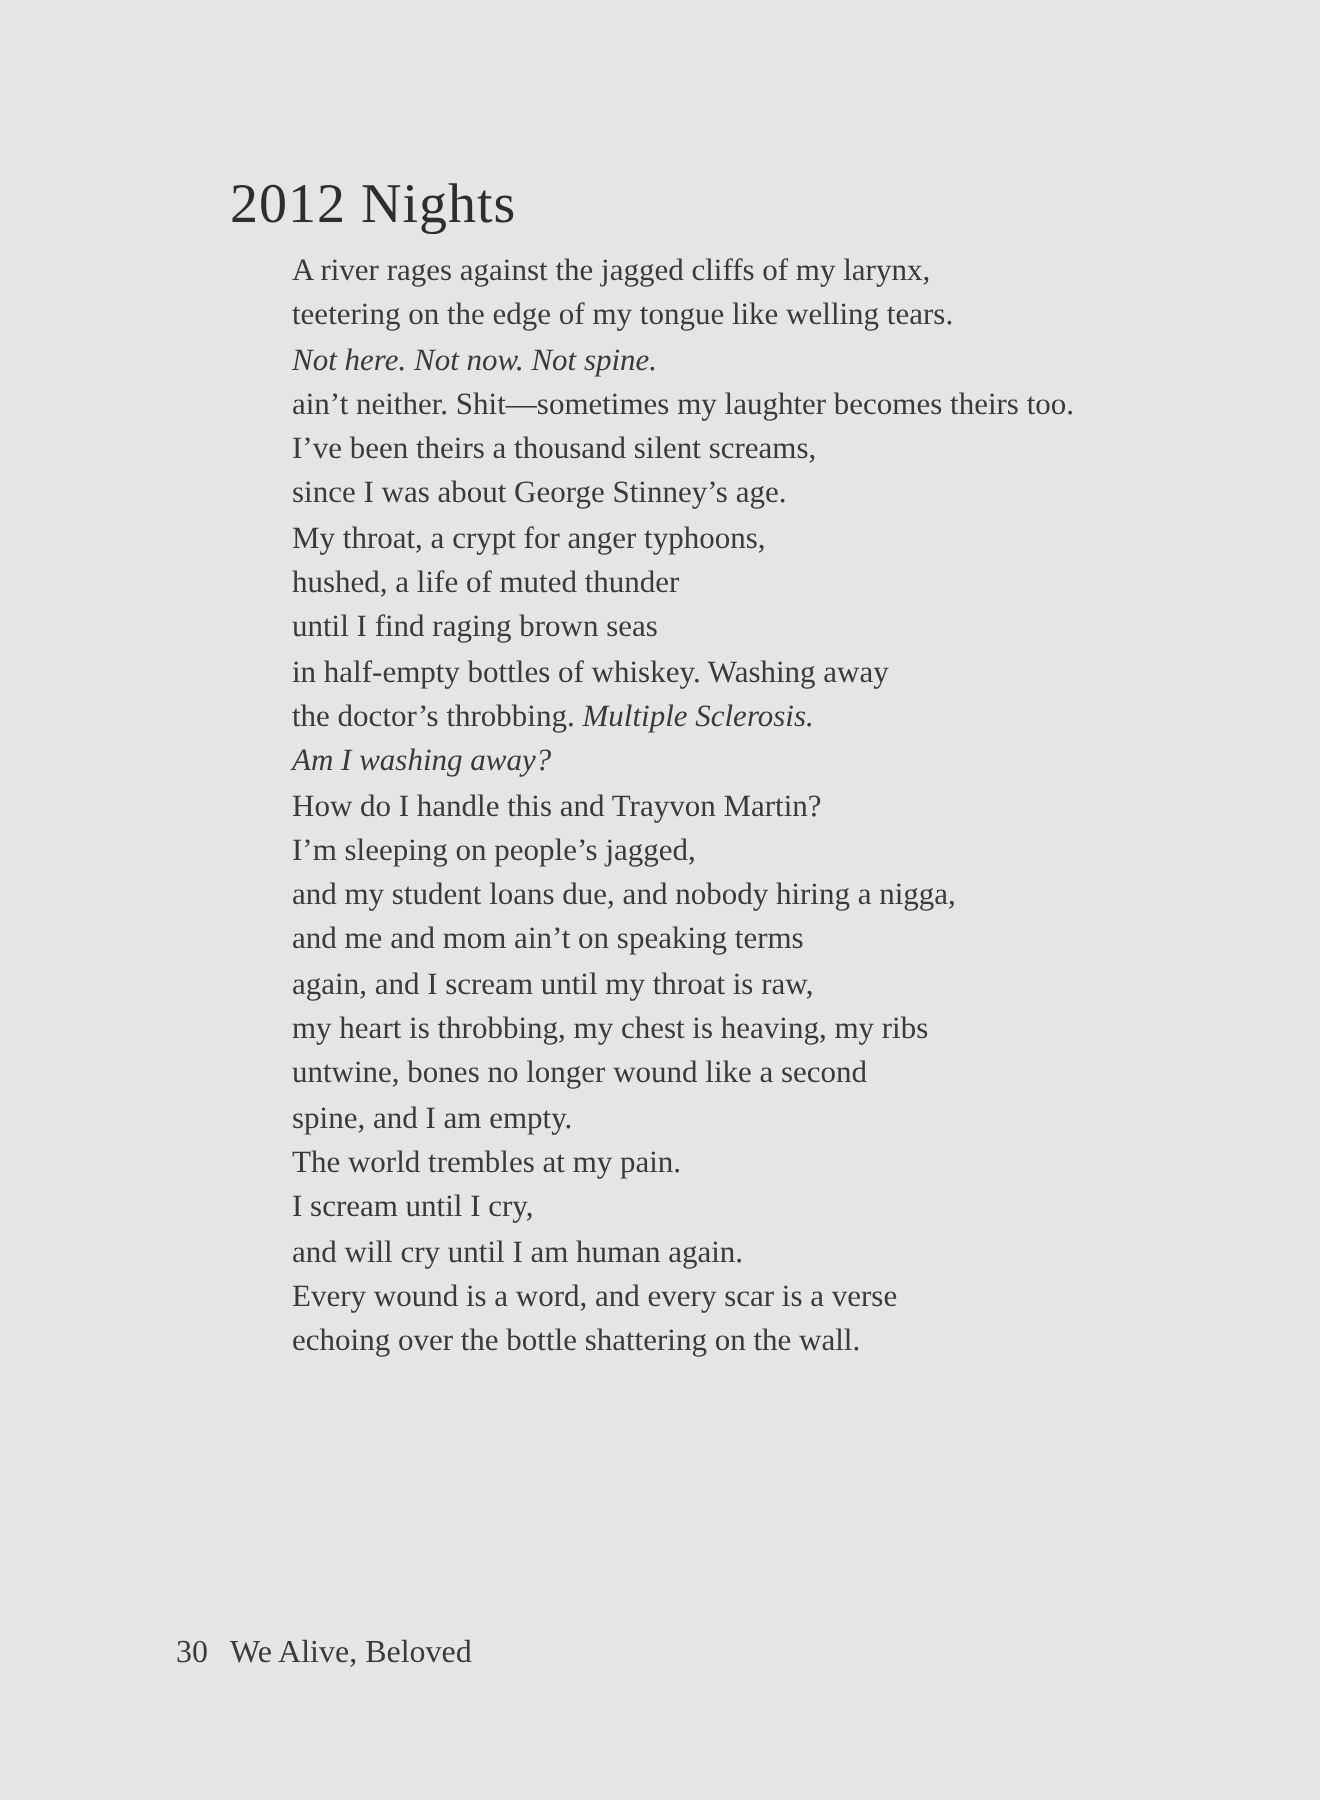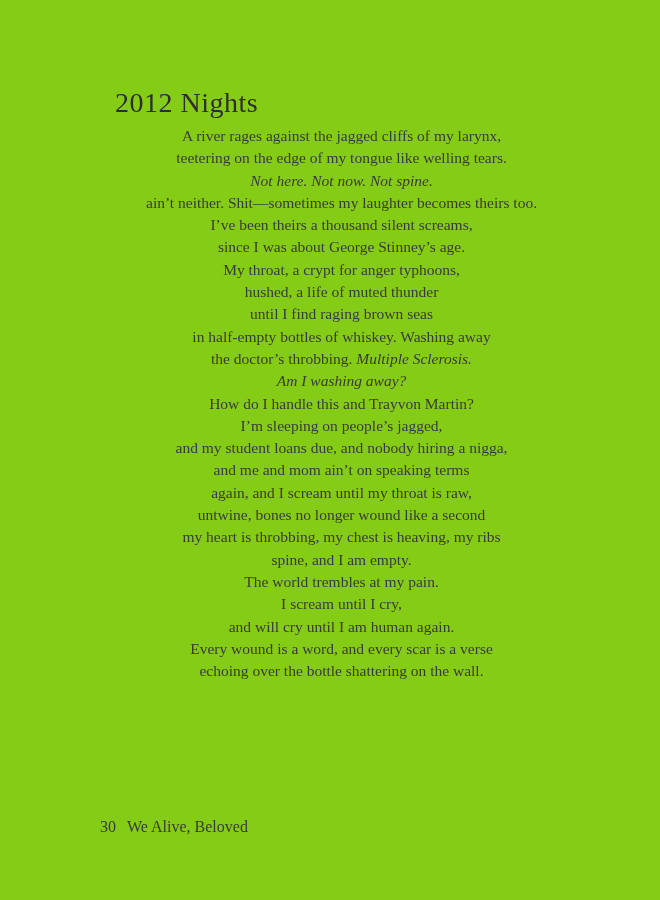--- a/index.html
+++ b/index.html
@@ -4,62 +4,60 @@
 <style>
   html, body {
     margin: 0;
     padding: 0;
     background: #ffffff;
   }
   .page {
     position: relative;
     width: 660px;
     height: 900px;
-    background: #84cc16;
+    background: #e5e5e5;
     overflow: hidden;
     font-family: "Liberation Serif", serif;
   }
   .page-title {
     position: absolute;
     left: 115px;
     top: 68px;
     font-size: 28px;
     font-weight: 400;
     color: #2e2e2e;
     letter-spacing: 0.5px;
     white-space: nowrap;
   }
   .poem {
     position: absolute;
     left: 146px;
     top: 125px;
     font-size: 15.5px;
     color: #3a3a3a;
-    text-align: center;
   }
   .poem-line {
     height: 22.3px;
     line-height: 22.3px;
     white-space: nowrap;
   }
   .poem-line .italic {
     font-style: italic;
   }
   .page-footer {
     position: absolute;
     left: 88px;
     top: 818px;
     font-size: 16px;
     color: #3a3a3a;
     display: flex;
     align-items: baseline;
   }
   .page-number {
     margin-right: 11px;
-    margin-left: 12px;
   }
   .running-title {
     white-space: nowrap;
   }
 </style>
 </head>
 <body>
 
 <div class="page">
   <h1 class="page-title">2012 Nights</h1>
@@ -75,22 +73,22 @@
       <div class="poem-line"><span>hushed, a life of muted thunder</span></div>
       <div class="poem-line"><span>until I find raging brown seas</span></div>
       <div class="poem-line"><span>in half-empty bottles of whiskey. Washing away</span></div>
       <div class="poem-line"><span>the doctor’s throbbing. </span><span class="italic">Multiple Sclerosis.</span></div>
       <div class="poem-line"><span class="italic">Am I washing away?</span></div>
       <div class="poem-line"><span>How do I handle this and Trayvon Martin?</span></div>
       <div class="poem-line"><span>I’m sleeping on people’s jagged,</span></div>
       <div class="poem-line"><span>and my student loans due, and nobody hiring a nigga,</span></div>
       <div class="poem-line"><span>and me and mom ain’t on speaking terms</span></div>
       <div class="poem-line"><span>again, and I scream until my throat is raw,</span></div>
+      <div class="poem-line"><span>my heart is throbbing, my chest is heaving, my ribs</span></div>
       <div class="poem-line"><span>untwine, bones no longer wound like a second</span></div>
-      <div class="poem-line"><span>my heart is throbbing, my chest is heaving, my ribs</span></div>
       <div class="poem-line"><span>spine, and I am empty.</span></div>
       <div class="poem-line"><span>The world trembles at my pain.</span></div>
       <div class="poem-line"><span>I scream until I cry,</span></div>
       <div class="poem-line"><span>and will cry until I am human again.</span></div>
       <div class="poem-line"><span>Every wound is a word, and every scar is a verse</span></div>
       <div class="poem-line"><span>echoing over the bottle shattering on the wall.</span></div>
     </div>
 
   <div class="page-footer">
     <span class="page-number">30</span>

